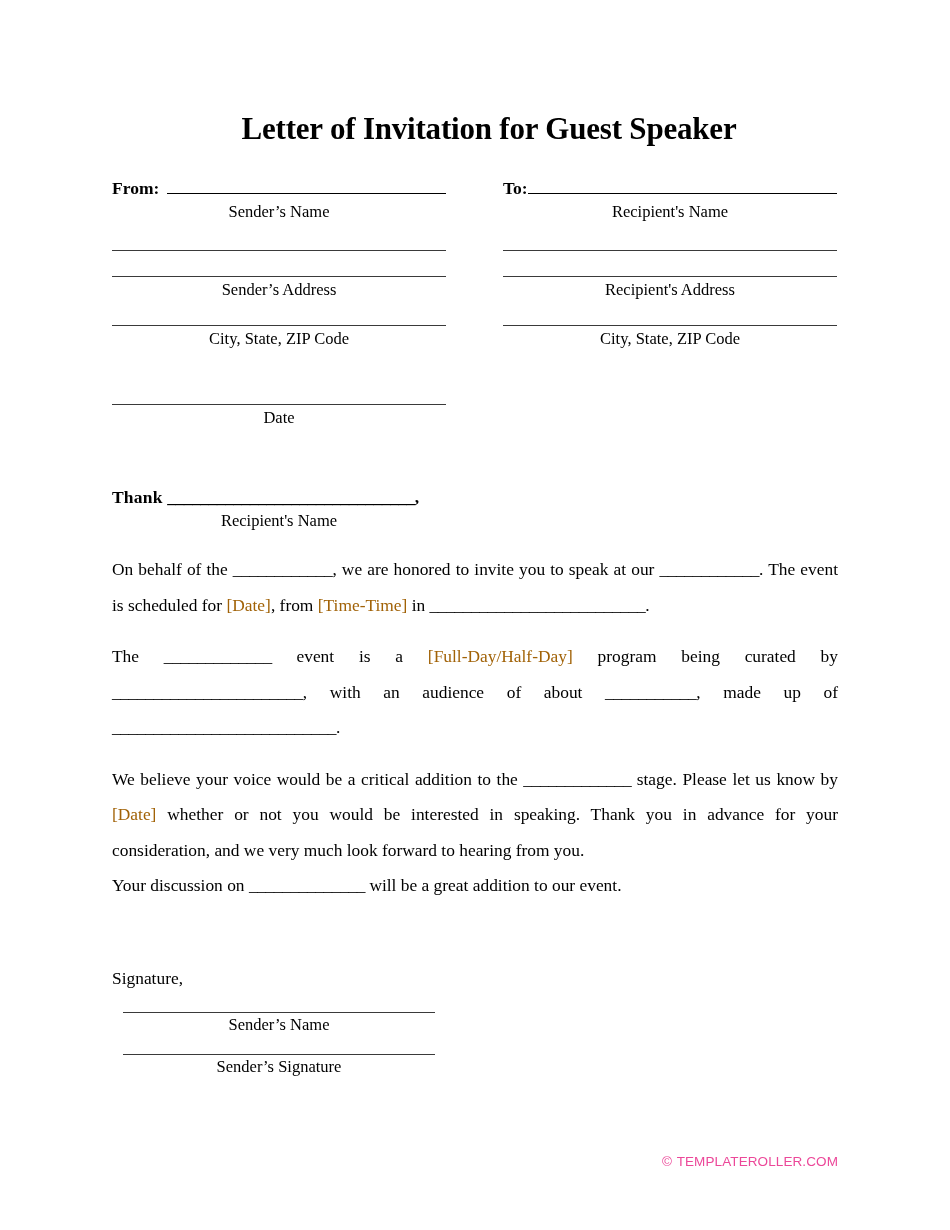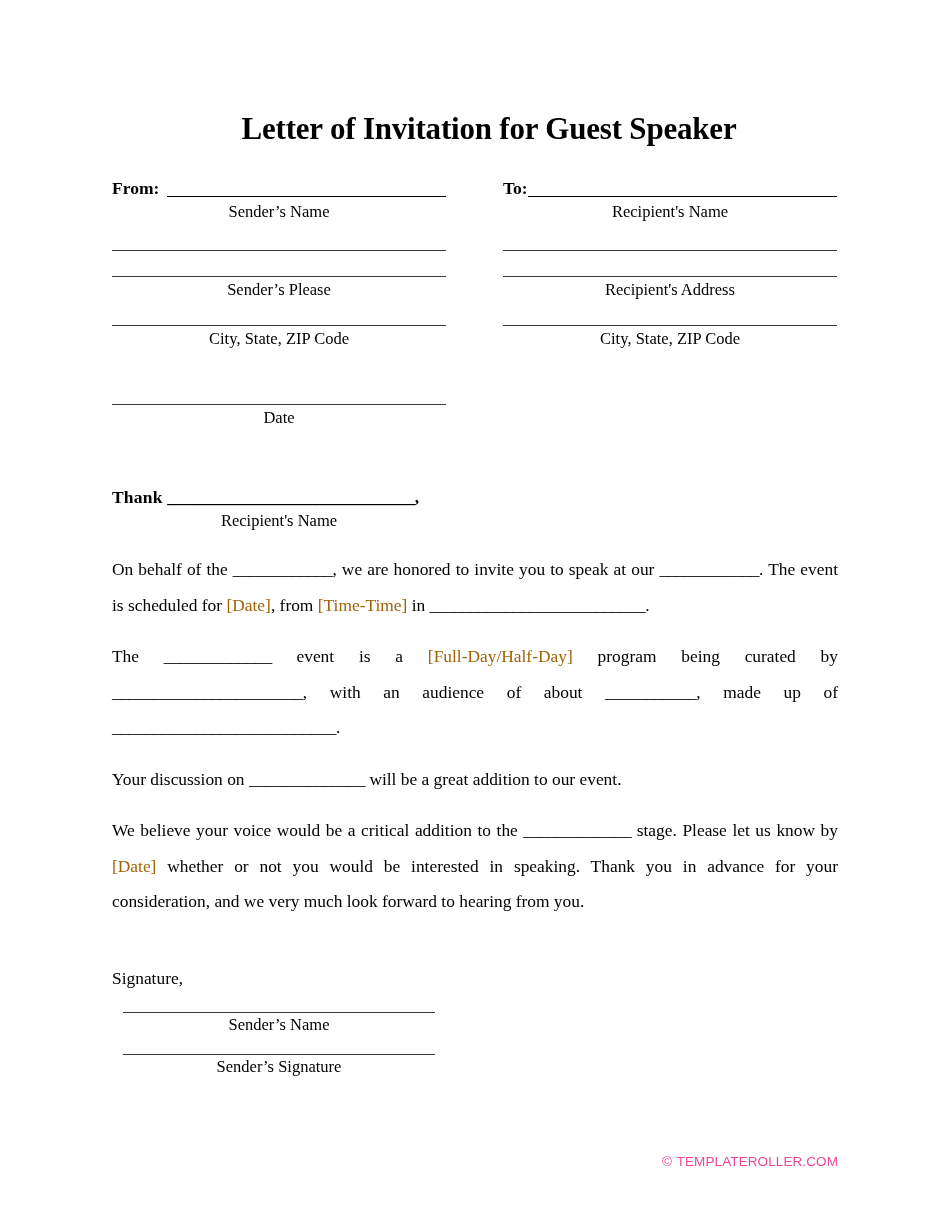--- a/index.html
+++ b/index.html
@@ -47,21 +47,21 @@
   .addr-cols {
     display: flex;
     justify-content: space-between;
   }
   .addr-col {
     width: 334px;
   }
 
   .addr-head {
     display: flex;
-    align-items: center;
+    align-items: flex-start;
     font-size: 17px;
     white-space: nowrap;
   }
   .addr-head .lbl {
     font-weight: bold;
     font-size: 17.5px;
   }
   .addr-head .lbl.from-lbl { margin-right: 8px; }
   .addr-head .lbl.to-lbl { margin-right: 0px; }
   .addr-head .rule {
@@ -199,21 +199,21 @@
           <span class="lbl from-lbl">From:</span>
           <span class="rule"></span>
         </div>
         <div class="caption">Sender’s Name</div>
 
         <div class="sp-a"></div>
         <div class="rule-full"></div>
 
         <div class="sp-b"></div>
         <div class="rule-full"></div>
-        <div class="caption">Sender’s Please</div>
+        <div class="caption">Sender’s Address</div>
 
         <div class="sp-c"></div>
         <div class="rule-full"></div>
         <div class="caption">City, State, ZIP Code</div>
       </div>
 
       <div class="addr-col">
         <div class="addr-head">
           <span class="lbl to-lbl">To:</span>
           <span class="rule"></span>
@@ -246,23 +246,23 @@
     <div class="cap">Recipient's Name</div>
   </div>
 
   <div class="body-wrap">
 
     <p class="para"><span>On behalf of the </span><span class="blank">____________</span><span>, we are honored to invite you to speak at our </span><span class="blank">____________</span><span>. The event is scheduled for </span><span class="ph">[Date]</span><span>, from </span><span class="ph">[Time-Time]</span><span> in </span><span class="blank">__________________________</span><span>.</span></p>
 
     <p class="para"><span>The </span><span class="blank">_____________</span><span> event is a </span><span class="ph">[Full-Day/Half-Day]</span><span> program being curated by </span><span class="blank">_______________________</span><span>, with an audience of about </span><span class="blank">___________</span><span>, made up of </span><span class="blank">___________________________</span><span>.</span></p>
 
 
+    <p class="para last"><span>We believe your voice would be a critical addition to the </span><span class="blank">_____________</span><span> stage. Please let us know by </span><span class="ph">[Date]</span><span> whether or not you would be interested in speaking. Thank you in advance for your consideration, and we very much look forward to hearing from you.</span></p>
+
     <p class="para left p-disc"><span>Your discussion on </span><span class="blank">______________</span><span> will be a great addition to our event.</span></p>
-
-    <p class="para last"><span>We believe your voice would be a critical addition to the </span><span class="blank">_____________</span><span> stage. Please let us know by </span><span class="ph">[Date]</span><span> whether or not you would be interested in speaking. Thank you in advance for your consideration, and we very much look forward to hearing from you.</span></p>
   </div>
 
   <div class="closing">Signature,</div>
 
   <div class="sig-block">
     <div class="sig-rule"></div>
     <div class="sig-cap">Sender’s Name</div>
     <div class="sig-gap"></div>
     <div class="sig-rule"></div>
     <div class="sig-cap">Sender’s Signature</div>

